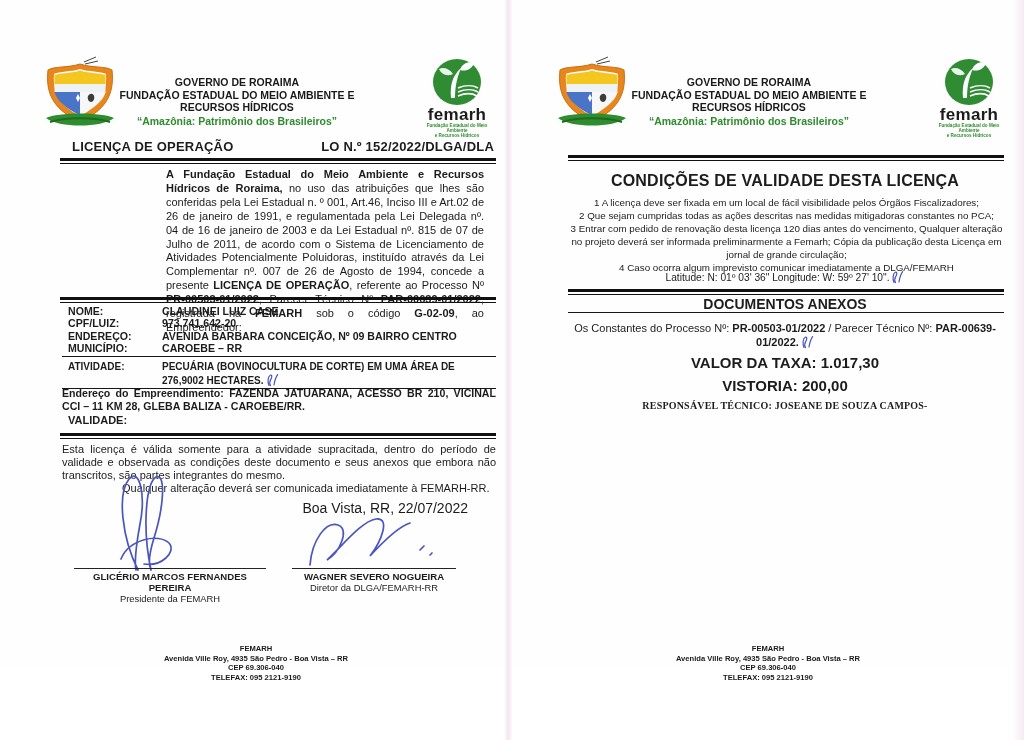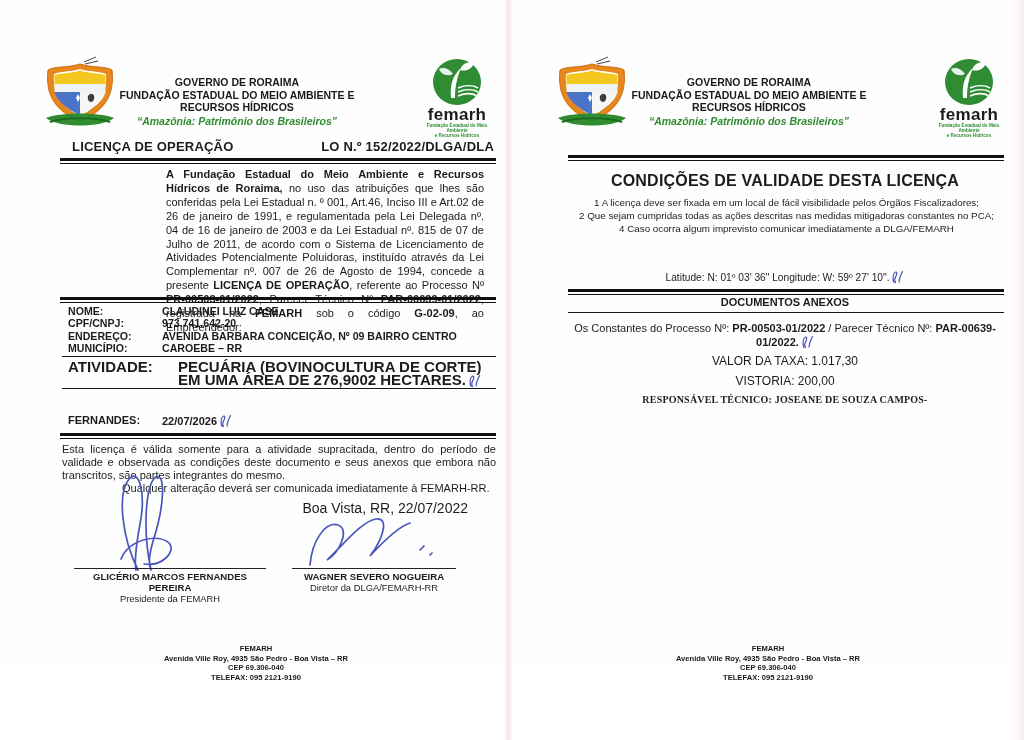--- a/index.html
+++ b/index.html
@@ -13,38 +13,38 @@
   .seam-mid{left:504px;}
   .seam-right{left:1012px;width:12px;background:linear-gradient(to right,#ffffff,#f5ebf3);}
   .page{position:absolute;top:0;width:512px;height:668px;background:#fefefe;}
   .page-left{left:0;}
   .page-right{left:512px;}
 
   
   .coat{position:absolute;left:38px;top:56px;width:84px;height:78px;}
   .hdr-text{position:absolute;left:112px;top:76px;width:250px;text-align:center;
             font-weight:bold;font-size:10.5px;line-height:12.6px;color:#191919;}
-  .motto{font-style:italic;margin-top:1px;}
+  .motto{margin-top:1px;}
   .femarh{position:absolute;left:418px;top:58px;width:78px;text-align:center;}
   .femarh-word{font-weight:bold;font-size:17px;line-height:16px;color:#1c1c1c;margin-top:-3px;letter-spacing:.3px;}
   .femarh-cap{font-size:4.6px;line-height:5.2px;font-weight:bold;}
 
   
   .rule-double{position:absolute;height:2px;border-top:3px solid #101010;border-bottom:1px solid #101010;}
   .rule-single{position:absolute;height:0;border-top:1.6px solid #161616;}
 
   
   .lo-row{position:absolute;left:72px;right:18px;top:139px;display:flex;justify-content:space-between;
           font-weight:bold;font-size:13px;letter-spacing:.2px;}
   .intro{position:absolute;left:166px;width:318px;top:168px;font-size:11px;line-height:13.9px;
          text-align:justify;color:#1b1b1b;}
   .kv{display:grid;grid-template-columns:94px 1fr;font-size:10.6px;font-weight:bold;line-height:12.3px;}
   .recipient{position:absolute;left:68px;right:16px;top:305px;}
   .activity{position:absolute;left:68px;right:16px;top:360px;}
-  .activity .kv{line-height:13.2px;font-size:15px;gap:16px;}
+  .activity .kv{line-height:13.2px;font-size:10px;}
   .site{position:absolute;left:62px;right:16px;top:387px;font-weight:bold;font-size:10.6px;line-height:13px;text-align:justify;}
   .validade{position:absolute;left:68px;right:16px;top:414px;}
   .validade .kv{font-size:11px;}
   .validity-text{position:absolute;left:62px;right:16px;top:443px;font-size:11px;line-height:13.2px;text-align:justify;}
   .notice{position:absolute;left:122px;right:16px;top:482px;font-size:11px;}
   .place-date{position:absolute;right:44px;top:500px;font-size:14px;}
   .sig-block{position:absolute;top:568px;border-top:1.4px solid #222;text-align:center;padding-top:2px;}
   .sig-1{left:74px;width:192px;}
   .sig-2{left:292px;width:164px;}
   .sig-name{font-weight:bold;font-size:9.6px;line-height:11px;}
@@ -53,24 +53,24 @@
 
   
   .footer{position:absolute;left:0;right:0;top:644px;text-align:center;
           font-weight:bold;font-size:7.6px;line-height:9.6px;color:#1a1a1a;}
 
   
   .cond-title{position:absolute;left:56px;right:22px;top:172px;text-align:center;font-weight:bold;
               font-size:16px;letter-spacing:.2px;}
   .conditions{position:absolute;left:57px;right:20px;top:196px;font-size:9.8px;line-height:13.1px;text-align:center;}
   .coords{position:absolute;left:56px;right:22px;top:270px;text-align:center;font-size:10.2px;}
-  .annex-title{position:absolute;left:56px;right:22px;top:296px;text-align:center;font-weight:bold;font-size:11px;}
+  .annex-title{position:absolute;left:56px;right:22px;top:296px;text-align:center;font-weight:bold;font-size:14px;}
   .annex-stack{position:absolute;left:56px;right:22px;top:321px;text-align:center;}
   .annex-p{font-size:11px;line-height:14px;margin-bottom:5px;}
-  .money{font-weight:normal;font-size:12px;margin-bottom:6px;}
+  .money{font-weight:bold;font-size:15px;margin-bottom:6px;}
   .tech{font-family:"Liberation Serif", serif;font-weight:bold;font-size:10px;letter-spacing:.2px;}
 
   .mark{display:inline-block;vertical-align:-3px;margin-left:2px;}
 </style>
 </head>
 <body>
 
 <div class="canvas">
 
   <section class="page page-left">
@@ -119,21 +119,21 @@
 
     <div class="intro"><span style="font-weight: bold;">A Fundação Estadual do Meio Ambiente e Recursos Hídricos de Roraima,</span><span> no uso das atribuições que lhes são conferidas pela Lei Estadual n. º 001, Art.46, Inciso III e Art.02 de 26 de janeiro de 1991, e regulamentada pela Lei Delegada nº. 04 de 16 de janeiro de 2003 e da Lei Estadual nº. 815 de 07 de Julho de 2011, de acordo com o Sistema de Licenciamento de Atividades Potencialmente Poluidoras, instituído através da Lei Complementar nº. 007 de 26 de Agosto de 1994, concede a presente </span><span style="font-weight: bold;">LICENÇA DE OPERAÇÃO</span><span>, referente ao Processo Nº </span><span style="font-weight: bold;">PR-00503-01/2022</span><span>, Parecer Técnico Nº </span><span style="font-weight: bold;">PAR-00639-01/2022</span><span>, registrada na </span><span style="font-weight: bold;">FEMARH</span><span> sob o código </span><span style="font-weight: bold;">G-02-09</span><span>, ao Empreendedor:</span></div>
     <div class="rule-double" style="left:60px;right:16px;top:297px;"></div>
 
     <div class="recipient">
       <div class="kv">
         <span>NOME:</span>
         <span>CLAUDINEI LUIZ CASE</span>
       </div>
       <div class="kv">
-        <span>CPF/CNPJ:</span>
+        <span>CPF/LUIZ:</span>
         <span>973.741.642-20</span>
       </div>
       <div class="kv">
         <span>ENDEREÇO:</span>
         <span>AVENIDA BARBARA CONCEIÇÃO, Nº 09 BAIRRO CENTRO</span>
       </div>
       <div class="kv">
         <span>MUNICÍPIO:</span>
         <span>CAROEBE – RR</span>
       </div>
@@ -143,27 +143,25 @@
     <div class="activity">
       <div class="kv">
         <span>ATIVIDADE:</span>
         <span><span>PECUÁRIA (BOVINOCULTURA DE CORTE) EM UMA ÁREA DE 276,9002 HECTARES.</span><svg class="mark ink" width="13" height="14" viewBox="0 0 13 14">
               <path d="M3 12.5 C1.4 9 1.8 3.4 4.3 2.2 C6.2 1.3 6.1 4.4 4.8 6.4 C3.6 8.3 3.5 10.6 4.5 12.6 M8 12 C8.6 8.2 10.2 3.6 11.6 1.6" fill="none" stroke-width="1.2" stroke-linecap="round" stroke="#4a55bd"></path>
             </svg></span>
       </div>
     </div>
     <div class="rule-single" style="left:62px;right:16px;top:388px;"></div>
 
+    <div class="site">Endereço do Empreendimento: FAZENDA JATUARANA, ACESSO BR 210, VICINAL CCI – 11 KM 28, GLEBA BALIZA - CAROEBE/RR.</div>
 
     <div class="validade">
       <div class="kv">
-        <span>FERNANDES:</span>
-        <span><span>22/07/2026</span><svg class="mark ink" width="13" height="14" viewBox="0 0 13 14">
-              <path d="M3 12.5 C1.4 9 1.8 3.4 4.3 2.2 C6.2 1.3 6.1 4.4 4.8 6.4 C3.6 8.3 3.5 10.6 4.5 12.6 M8 12 C8.6 8.2 10.2 3.6 11.6 1.6" fill="none" stroke-width="1.2" stroke-linecap="round" stroke="#4a55bd"></path>
-            </svg></span>
+        <span>VALIDADE:</span>
       </div>
     </div>
     <div class="rule-double" style="left:60px;right:16px;top:433px;"></div>
 
     <div class="validity-text">Esta licença é válida somente para a atividade supracitada, dentro do período de validade e observada as condições deste documento e seus anexos que embora não transcritos, são partes integrantes do mesmo.</div>
     <div class="notice">Qualquer alteração deverá ser comunicada imediatamente à FEMARH-RR.</div>
     <div class="place-date">Boa Vista, RR, 22/07/2022</div>
 
     <svg class="ink-overlay" viewBox="0 0 512 120">
       <g fill="none" stroke-width="1.7" stroke-linecap="round" class="ink-stroke" stroke="#4a55bd">
@@ -230,20 +228,21 @@
       </div>
     </div>
 
     <div class="rule-double" style="left:56px;right:20px;top:155px;"></div>
 
     <div class="cond-title">CONDIÇÕES DE VALIDADE DESTA LICENÇA</div>
 
     <div class="conditions">
       <div>1 A licença deve ser fixada em um local de fácil visibilidade pelos Órgãos Fiscalizadores;</div>
       <div>2 Que sejam cumpridas todas as ações descritas nas medidas mitigadoras constantes no PCA;</div>
+      <div>3 Entrar com pedido de renovação desta licença 120 dias antes do vencimento, Qualquer alteração no projeto deverá ser informada preliminarmente a Femarh; Cópia da publicação desta Licença em jornal de grande circulação;</div>
       <div>4 Caso ocorra algum imprevisto comunicar imediatamente a DLGA/FEMARH</div>
     </div>
 
     <div class="coords">
       <span>Latitude:  N: 01º 03' 36" Longitude: W: 59º 27' 10".</span><svg class="mark ink" width="13" height="14" viewBox="0 0 13 14">
           <path d="M3 12.5 C1.4 9 1.8 3.4 4.3 2.2 C6.2 1.3 6.1 4.4 4.8 6.4 C3.6 8.3 3.5 10.6 4.5 12.6 M8 12 C8.6 8.2 10.2 3.6 11.6 1.6" fill="none" stroke-width="1.2" stroke-linecap="round" stroke="#4a55bd"></path>
         </svg>
     </div>
 
     <div class="rule-double" style="left:56px;right:20px;top:289px;"></div>

